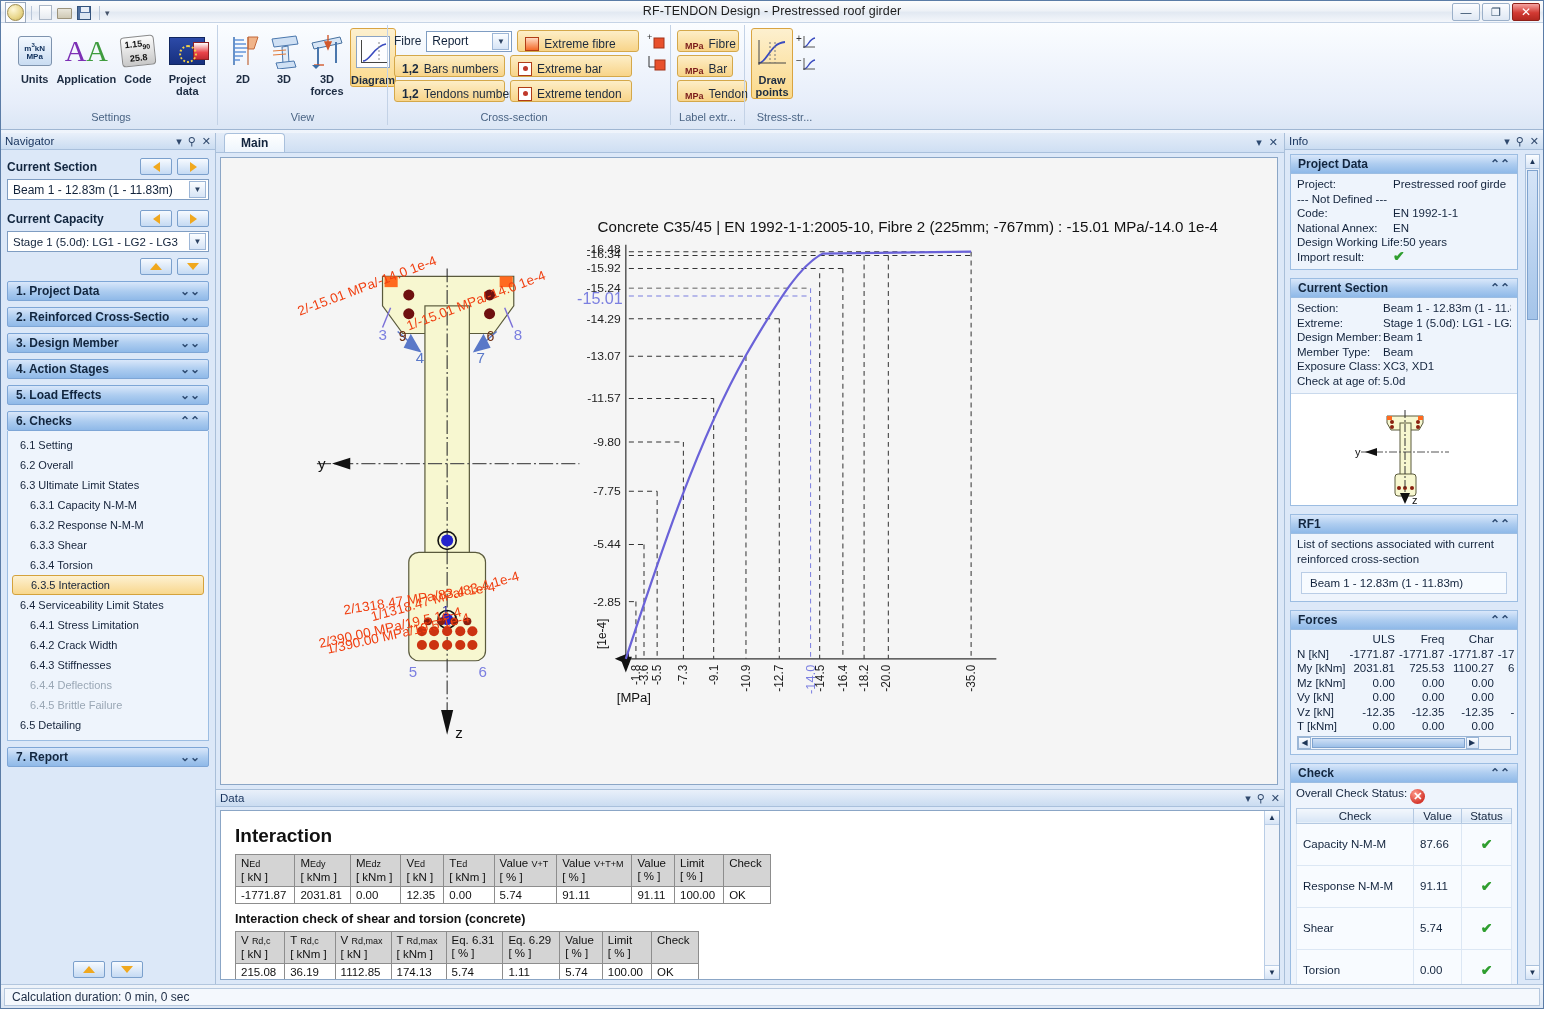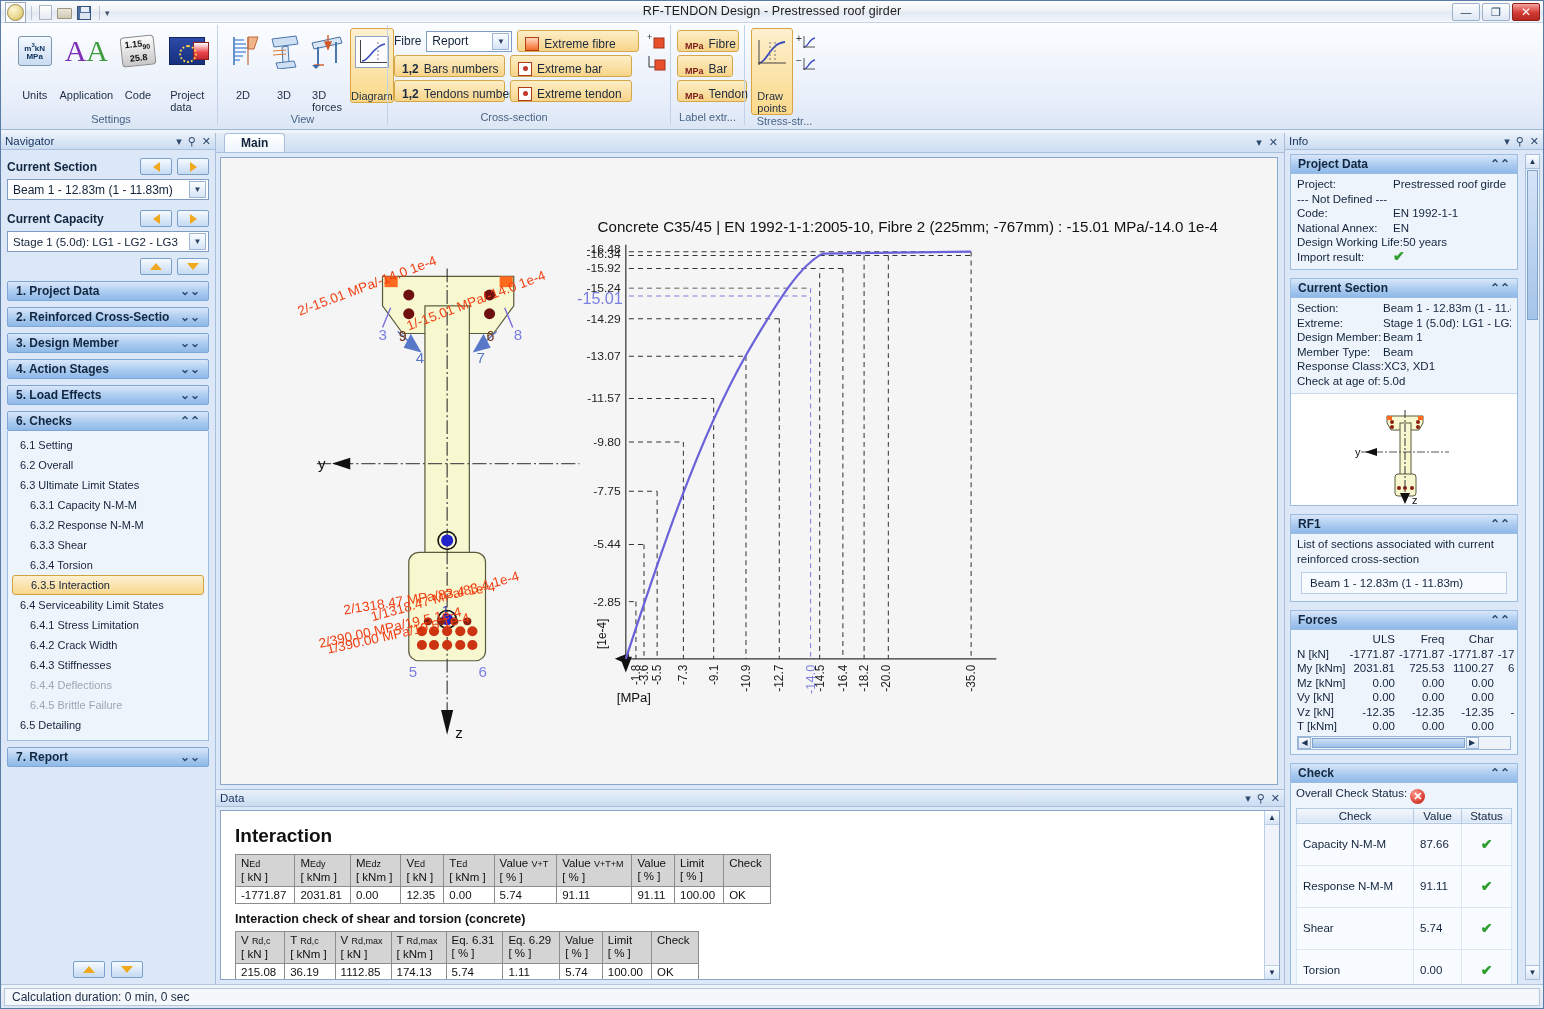--- a/index.html
+++ b/index.html
@@ -83,21 +83,21 @@
   .rgroup { position:relative; height:100px; display:flex; flex-direction:column; }
   .rgroup .gbody { flex:1; display:flex; align-items:flex-start; padding:3px 6px 0 6px; gap:2px;}
   .rgroup .glabel { text-align:center; font-size:11px; color:#4a6484; padding-bottom:2px; }
   .rgroup + .rgroup { border-left:1px solid #c3d2e6; }
 
   .bigbtn {
     width:52px; display:flex; flex-direction:column; align-items:center;
     padding-top:3px; cursor:default;
   }
   .bigbtn .glyph { height:40px; display:flex; align-items:center; justify-content:center; }
-  .bigbtn .cap { font-size:11px; color:#1d2c42; text-align:left; line-height:12px; margin-top:18px;}
+  .bigbtn .cap { font-size:11px; color:#1d2c42; text-align:center; line-height:12px; margin-top:2px;font-weight:bold;}
   .bigbtn.sel { background:linear-gradient(#fdf0cf,#fbd98a); border:1px solid #d9a441; border-radius:3px; }
 
   .icon-units {
     width:34px;height:30px;border:1px solid #7e93ae;border-radius:3px;
     background:linear-gradient(#f4f9ff,#c9dcf2);
     font-size:8px;color:#10305c;display:flex;flex-direction:column;
     align-items:center;justify-content:center;font-weight:bold;line-height:9px;
   }
   .icon-appl { font-size:30px; line-height:30px; font-family:"Liberation Serif",serif; }
   .icon-appl .a1{color:#7d2fb5;} .icon-appl .a2{color:#3f9c3f;}
@@ -987,21 +987,21 @@
                 </div>
               <div class="kv">
                   <span class="k" style="min-width:86px">Design Member:</span>
                   <span>Beam 1</span>
                 </div>
               <div class="kv">
                   <span class="k" style="min-width:86px">Member Type:</span>
                   <span>Beam</span>
                 </div>
               <div class="kv">
-                  <span class="k" style="min-width:86px">Response Class:</span>
+                  <span class="k" style="min-width:86px">Exposure Class:</span>
                   <span>XC3, XD1</span>
                 </div>
               <div class="kv">
                   <span class="k" style="min-width:86px">Check at age of:</span>
                   <span>5.0d</span>
                 </div>
             </div>
             <div class="sectionthumb">
               <svg width="228" height="112">
                 <polygon points="96,22 132,22 132,29 128,36 100,36 96,29" fill="#f7f7d0" stroke="#5a5a3c"></polygon>

